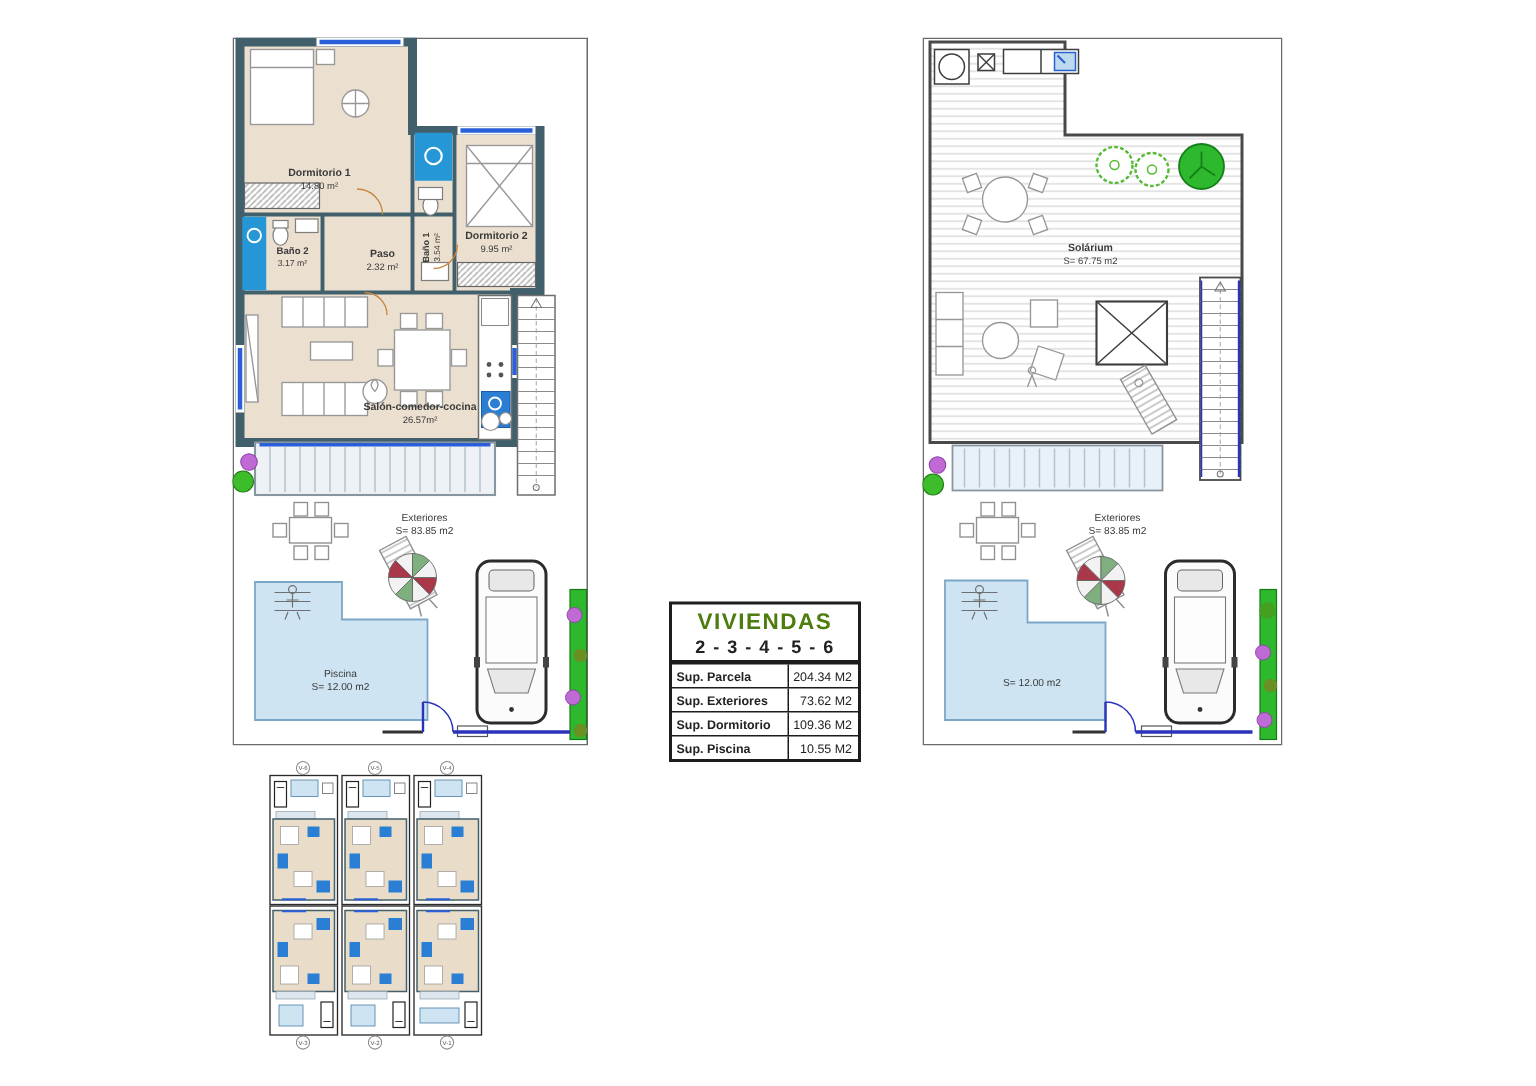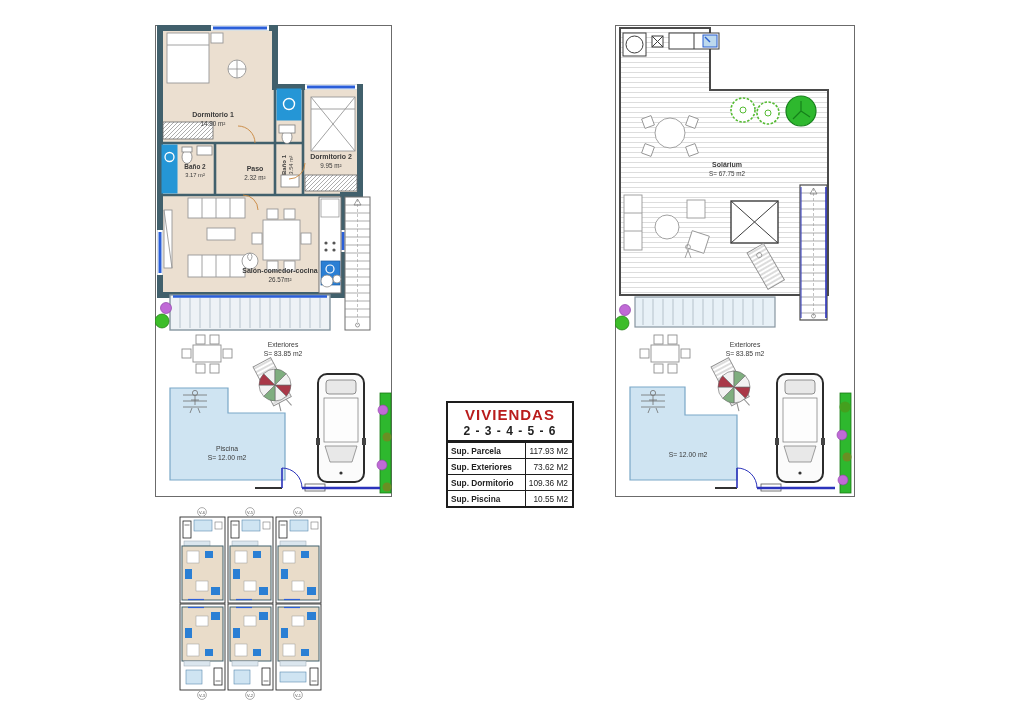--- a/index.html
+++ b/index.html
@@ -15,21 +15,21 @@
   .badge-label{font-size:4px;fill:#555;}
 
   
   .spec-table{
     position:absolute;left:446px;top:401px;width:128px;
     border:2px solid #1d1d1d;background:#fff;box-sizing:border-box;
   }
   .spec-header{
     border-bottom:2px solid #1d1d1d;text-align:center;padding:3px 2px 2px 2px;
   }
-  .spec-title{font-size:15px;font-weight:bold;letter-spacing:1px;color:#b91c1c;}
+  .spec-title{font-size:15px;font-weight:bold;letter-spacing:1px;color:#4d7c0f;}
   .spec-subtitle{font-size:12px;font-weight:bold;letter-spacing:1px;color:#222;margin-top:1px;}
   .spec-row{
     display:flex;border-top:1px solid #1d1d1d;font-size:8.3px;color:#222;
   }
   .spec-row:first-of-type{border-top:none;}
   .spec-row .lbl{flex:0 0 62%;padding:2.5px 3px;box-sizing:border-box;font-weight:bold;}
   .spec-row .val{flex:1;border-left:1px solid #1d1d1d;padding:2.5px 4px 2.5px 2px;text-align:right;box-sizing:border-box;}
 </style>
 </head>
 <body>
@@ -473,21 +473,21 @@
   <text x="73" y="432" text-anchor="middle" class="ext-label">S= 12.00 m2</text>
 </svg>
 
 <div class="spec-table">
   <div class="spec-header">
     <div class="spec-title">VIVIENDAS</div>
     <div class="spec-subtitle">2 - 3 - 4 - 5 - 6</div>
   </div>
   <div class="spec-row">
     <span class="lbl">Sup. Parcela</span>
-    <span class="val">117.93 M2</span>
+    <span class="val">204.34 M2</span>
   </div>
   <div class="spec-row">
     <span class="lbl">Sup. Exteriores</span>
     <span class="val">73.62 M2</span>
   </div>
   <div class="spec-row">
     <span class="lbl">Sup. Dormitorio</span>
     <span class="val">109.36 M2</span>
   </div>
   <div class="spec-row">

